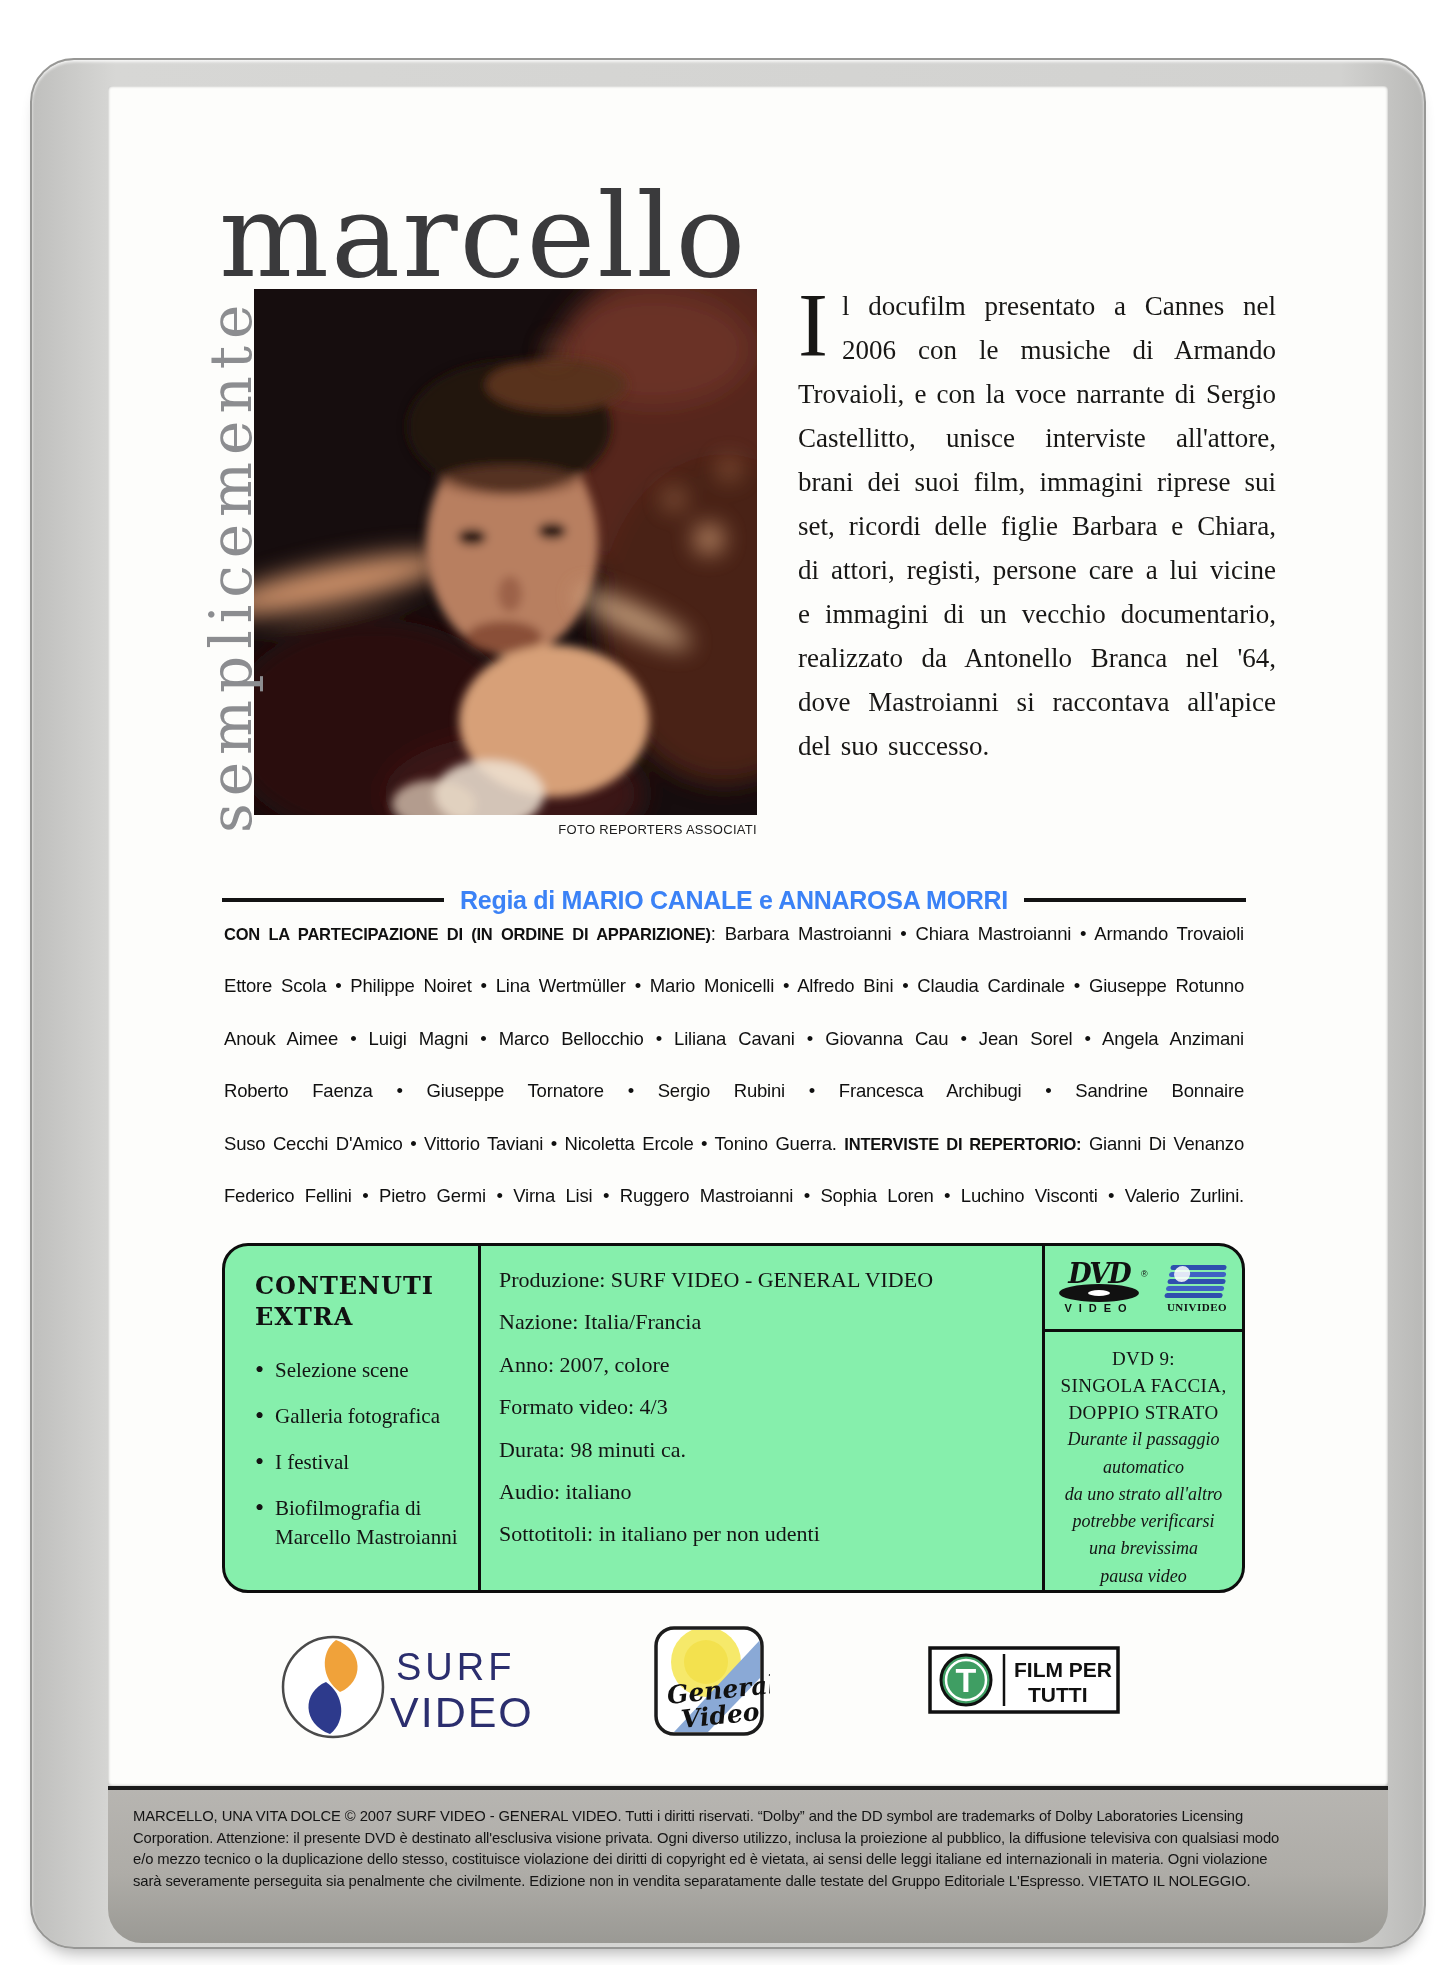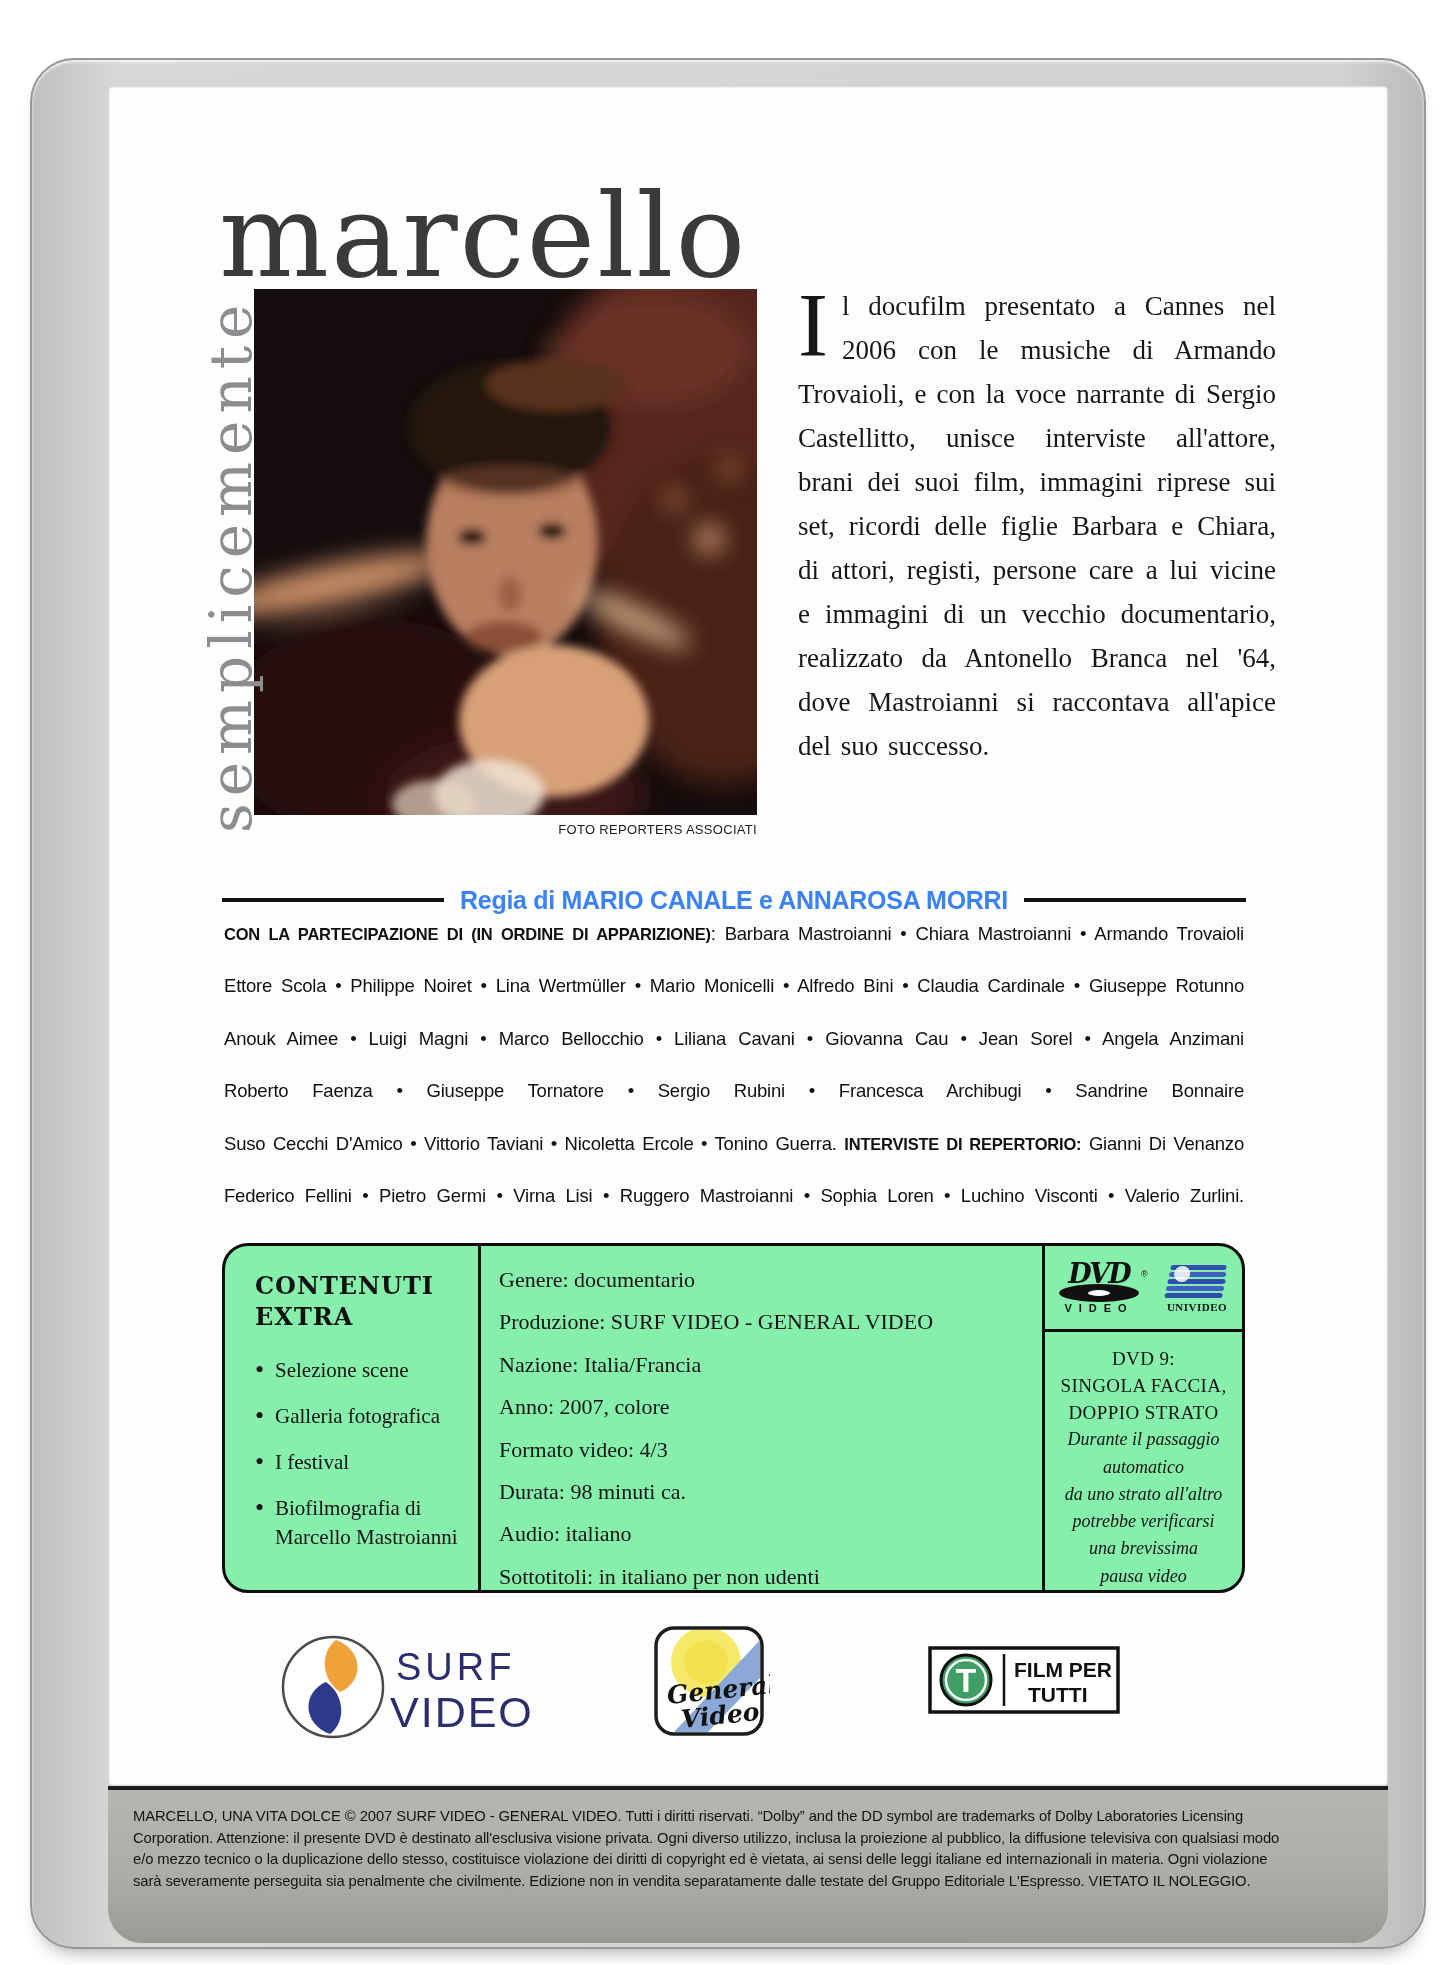--- a/index.html
+++ b/index.html
@@ -146,21 +146,20 @@
   <div class="ib-col1">
     <div class="extras-title">CONTENUTI EXTRA</div>
     <ul class="extras-list">
       <li>Selezione scene</li>
       <li>Galleria fotografica</li>
       <li>I festival</li>
       <li>Biofilmografia di Marcello Mastroianni</li>
     </ul>
   </div>
   <div class="ib-col2">
-    <div class="spec-line">Genere: documentario</div>
     <div class="spec-line">Produzione: SURF VIDEO - GENERAL VIDEO</div>
     <div class="spec-line">Nazione: Italia/Francia</div>
     <div class="spec-line">Anno: 2007, colore</div>
     <div class="spec-line">Formato video: 4/3</div>
     <div class="spec-line">Durata: 98 minuti ca.</div>
     <div class="spec-line">Audio: italiano</div>
     <div class="spec-line">Sottotitoli: in italiano per non udenti</div>
   </div>
   <div class="ib-col3">
     <div class="disc-logos">

